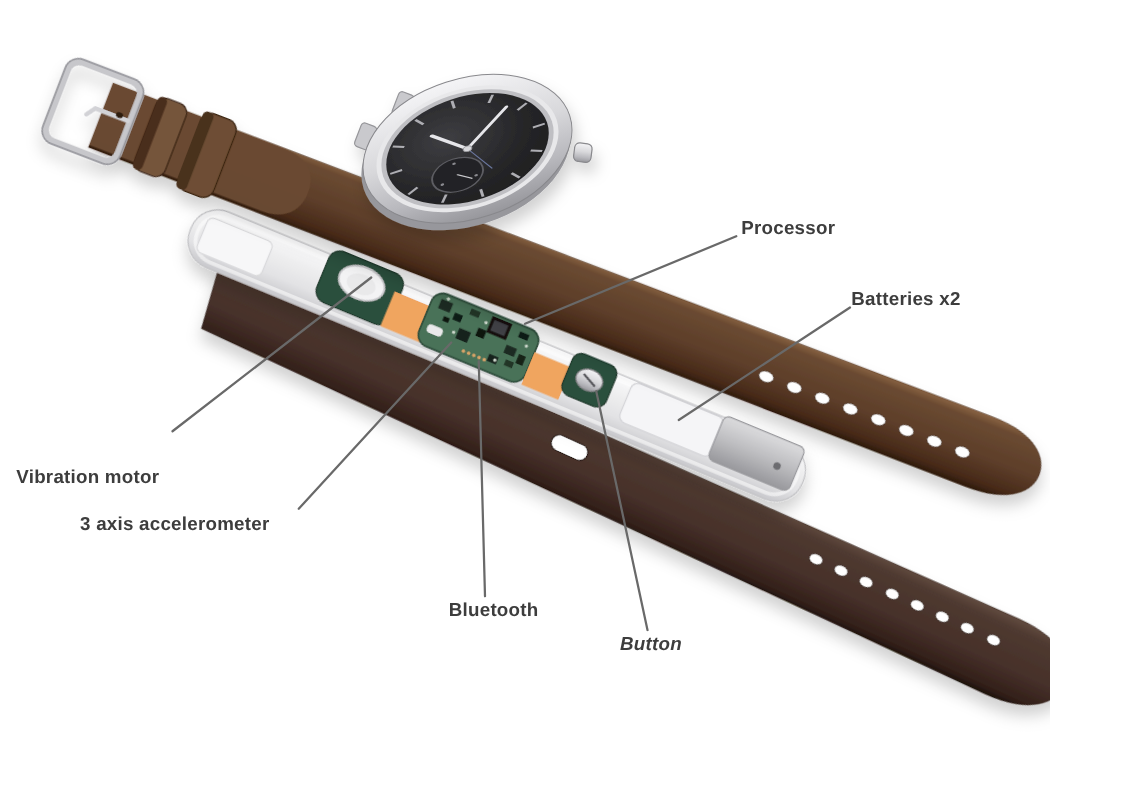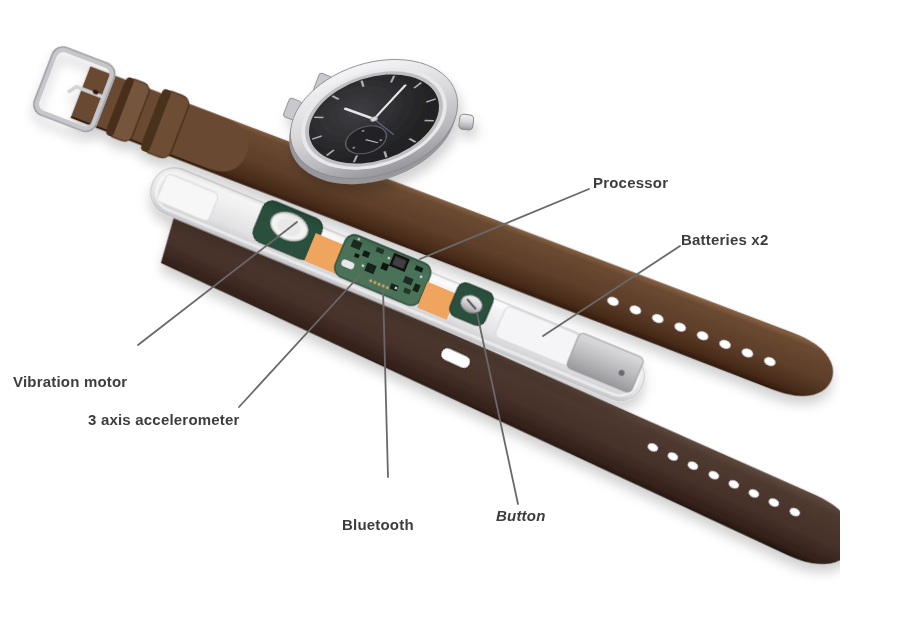--- a/index.html
+++ b/index.html
@@ -200,17 +200,17 @@
     <line x1="138" y1="345" x2="297" y2="222"></line>
     <line x1="239" y1="407" x2="361" y2="274"></line>
     <line x1="388" y1="477" x2="383" y2="289"></line>
     <line x1="518" y1="504" x2="477" y2="313"></line>
   </g>
 </svg>
 
   <div class="callout" style="left:593px; top:174px;">Processor</div>
   <div class="callout" style="left:681px; top:231px;text-align:right;">Batteries x2</div>
   <div class="callout" style="left:13px;  top:349px;margin-top:24px;">Vibration motor</div>
-  <div class="callout" style="left:88px;  top:411px;">3 axis accelerometer</div>
-  <div class="callout" style="left:342px; top:480px;margin-top:36px;">Bluetooth</div>
+  <div class="callout" style="left:64px;  top:411px;">3 axis accelerometer</div>
+  <div class="callout" style="left:359px; top:480px;">Bluetooth</div>
   <div class="callout" style="left:496px; top:507px;font-style:italic;">Button</div>
 
 </div>
 
 </body></html>

